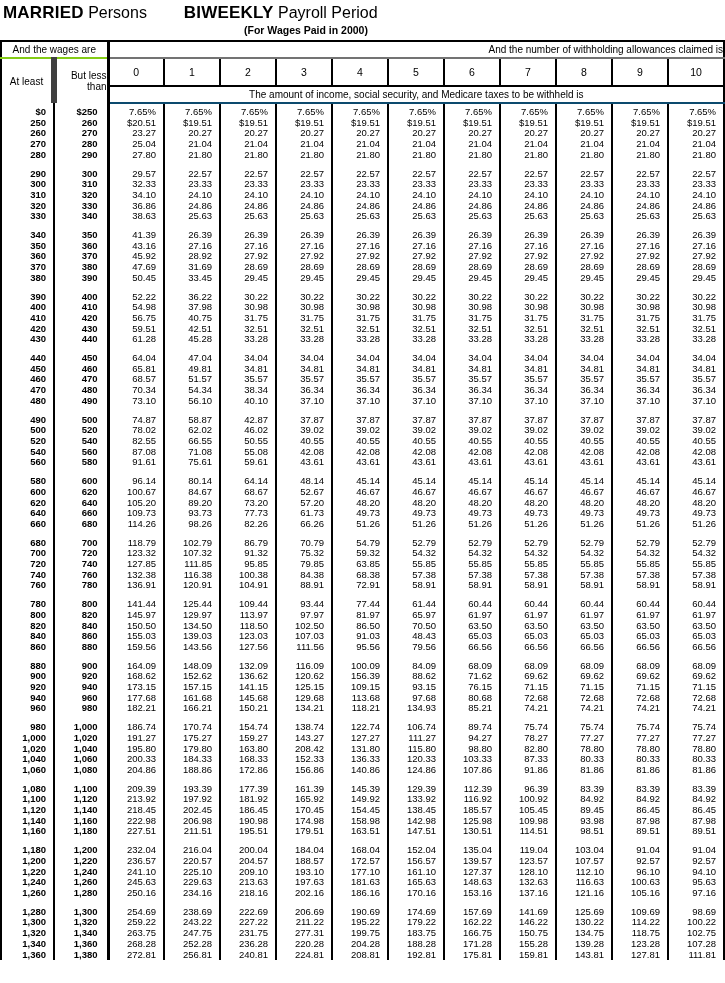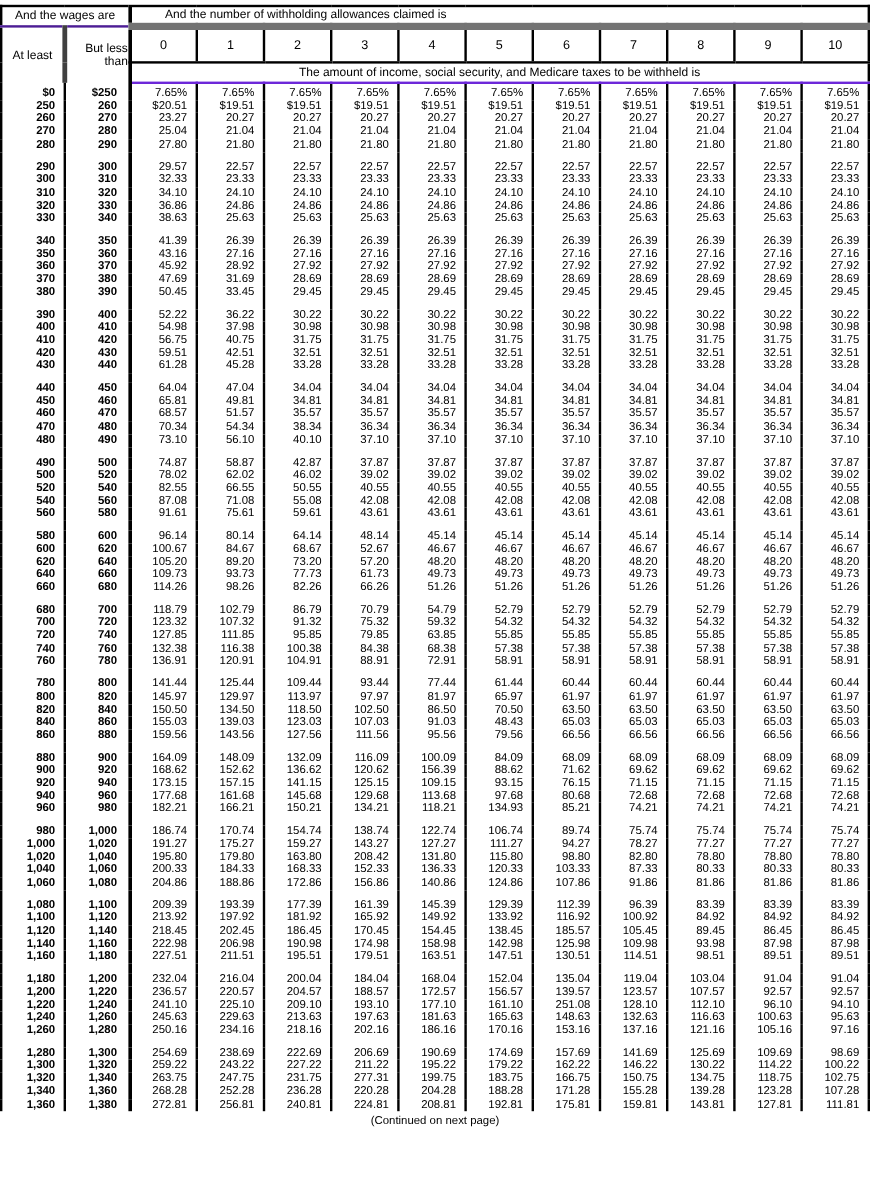--- a/index.html
+++ b/index.html
@@ -12,44 +12,52 @@
   .t-reg  { font-weight:normal; font-size:16px; }
   .t-gap  { display:inline-block; width:28px; }
   .subtitle { width:612px; text-align:center; font-weight:bold; font-size:10.5px; margin-top:1px; }
 
   
   table { border-collapse:collapse; table-layout:fixed; width:725px; margin-top:4px;
           border-left:2px solid #000; border-right:2px solid #000; border-top:2px solid #000; }
   col.c-w1 { width:53px; } col.c-w2 { width:54px; } col.c-d { width:56px; }
   th, td { padding:0; font-weight:normal; overflow:hidden; }
 
-  th.wages-are { border-right:3px solid #000; border-bottom:2px solid #4c1d95;
+  th.wages-are { border-right:3px solid #000; border-bottom:2px solid #84cc16;
                  height:15px; font-size:10px; text-align:center; }
-  th.allowances { border-bottom:6px solid #737373; font-size:10px; text-align:left;padding-left:28px; }
-  th.at-least { border-right:4px solid #404040; font-size:10px; text-align:center; }
+  th.allowances { border-bottom:2px solid #737373; font-size:10px; text-align:right;padding-left:28px; }
+  th.at-least { border-right:6px solid #404040; font-size:10px; text-align:center; }
   th.but-less { border-right:3px solid #000; font-size:10px; text-align:right; line-height:1.1; }
   th.allow { border-left:2px solid #000; border-bottom:2px solid #000;
              height:26px; font-size:10.5px; text-align:center; vertical-align:middle; }
-  th.amount { border-left:3px solid #000; border-bottom:2px solid #6d28d9;
+  th.amount { border-left:3px solid #000; border-bottom:2px solid #0c4a6e;
               height:15px; font-size:10px; text-align:center; }
 
   tbody td { font-size:9.5px; height:10.7px; line-height:10.7px; text-align:right; white-space:nowrap; }
   td.w1 { border-right:2px solid #000; font-weight:bold; padding-right:7px; }
   td.w2 { border-right:3px solid #000; font-weight:bold; padding-right:9px; }
   td.d  { border-left:2px solid #000; padding-right:7px; }
   tr.first-body td { padding-top:3px; }
   tr.gap td { height:8px; line-height:8px; }
 
   .footer { width:725px; text-align:center; font-size:9.5px; margin-top:3px; }
 </style>
 </head>
 <body>
 
 <div class="page">
 
+  <div class="title-row">
+    <span class="t-bold">MARRIED</span>
+    <span class="t-reg">Persons</span>
+    <span class="t-gap"></span>
+    <span class="t-bold">BIWEEKLY</span>
+    <span class="t-reg">Payroll Period</span>
+  </div>
+  <div class="subtitle">(For Wages Paid in 2000)</div>
 
   <table>
     <colgroup>
       <col class="c-w1">
         <col class="c-w2">
       <col class="c-d">
         <col class="c-d">
         <col class="c-d">
         <col class="c-d">
         <col class="c-d">
@@ -1197,21 +1205,21 @@
         </tr>
         <tr>
           <td class="w1">1,220</td>
           <td class="w2">1,240</td>
           <td class="d">241.10</td>
           <td class="d">225.10</td>
           <td class="d">209.10</td>
           <td class="d">193.10</td>
           <td class="d">177.10</td>
           <td class="d">161.10</td>
-          <td class="d">251.08</td>
+          <td class="d">127.37</td>
           <td class="d">128.10</td>
           <td class="d">112.10</td>
           <td class="d">96.10</td>
           <td class="d">94.10</td>
         </tr>
         <tr>
           <td class="w1">1,240</td>
           <td class="w2">1,260</td>
           <td class="d">245.63</td>
           <td class="d">229.63</td>
@@ -1326,15 +1334,14 @@
           <td class="d">192.81</td>
           <td class="d">175.81</td>
           <td class="d">159.81</td>
           <td class="d">143.81</td>
           <td class="d">127.81</td>
           <td class="d">111.81</td>
         </tr>
       </tbody>
   </table>
 
-  <div class="footer">(Continued on next page)</div>
 
 </div>
 
 </body></html>

